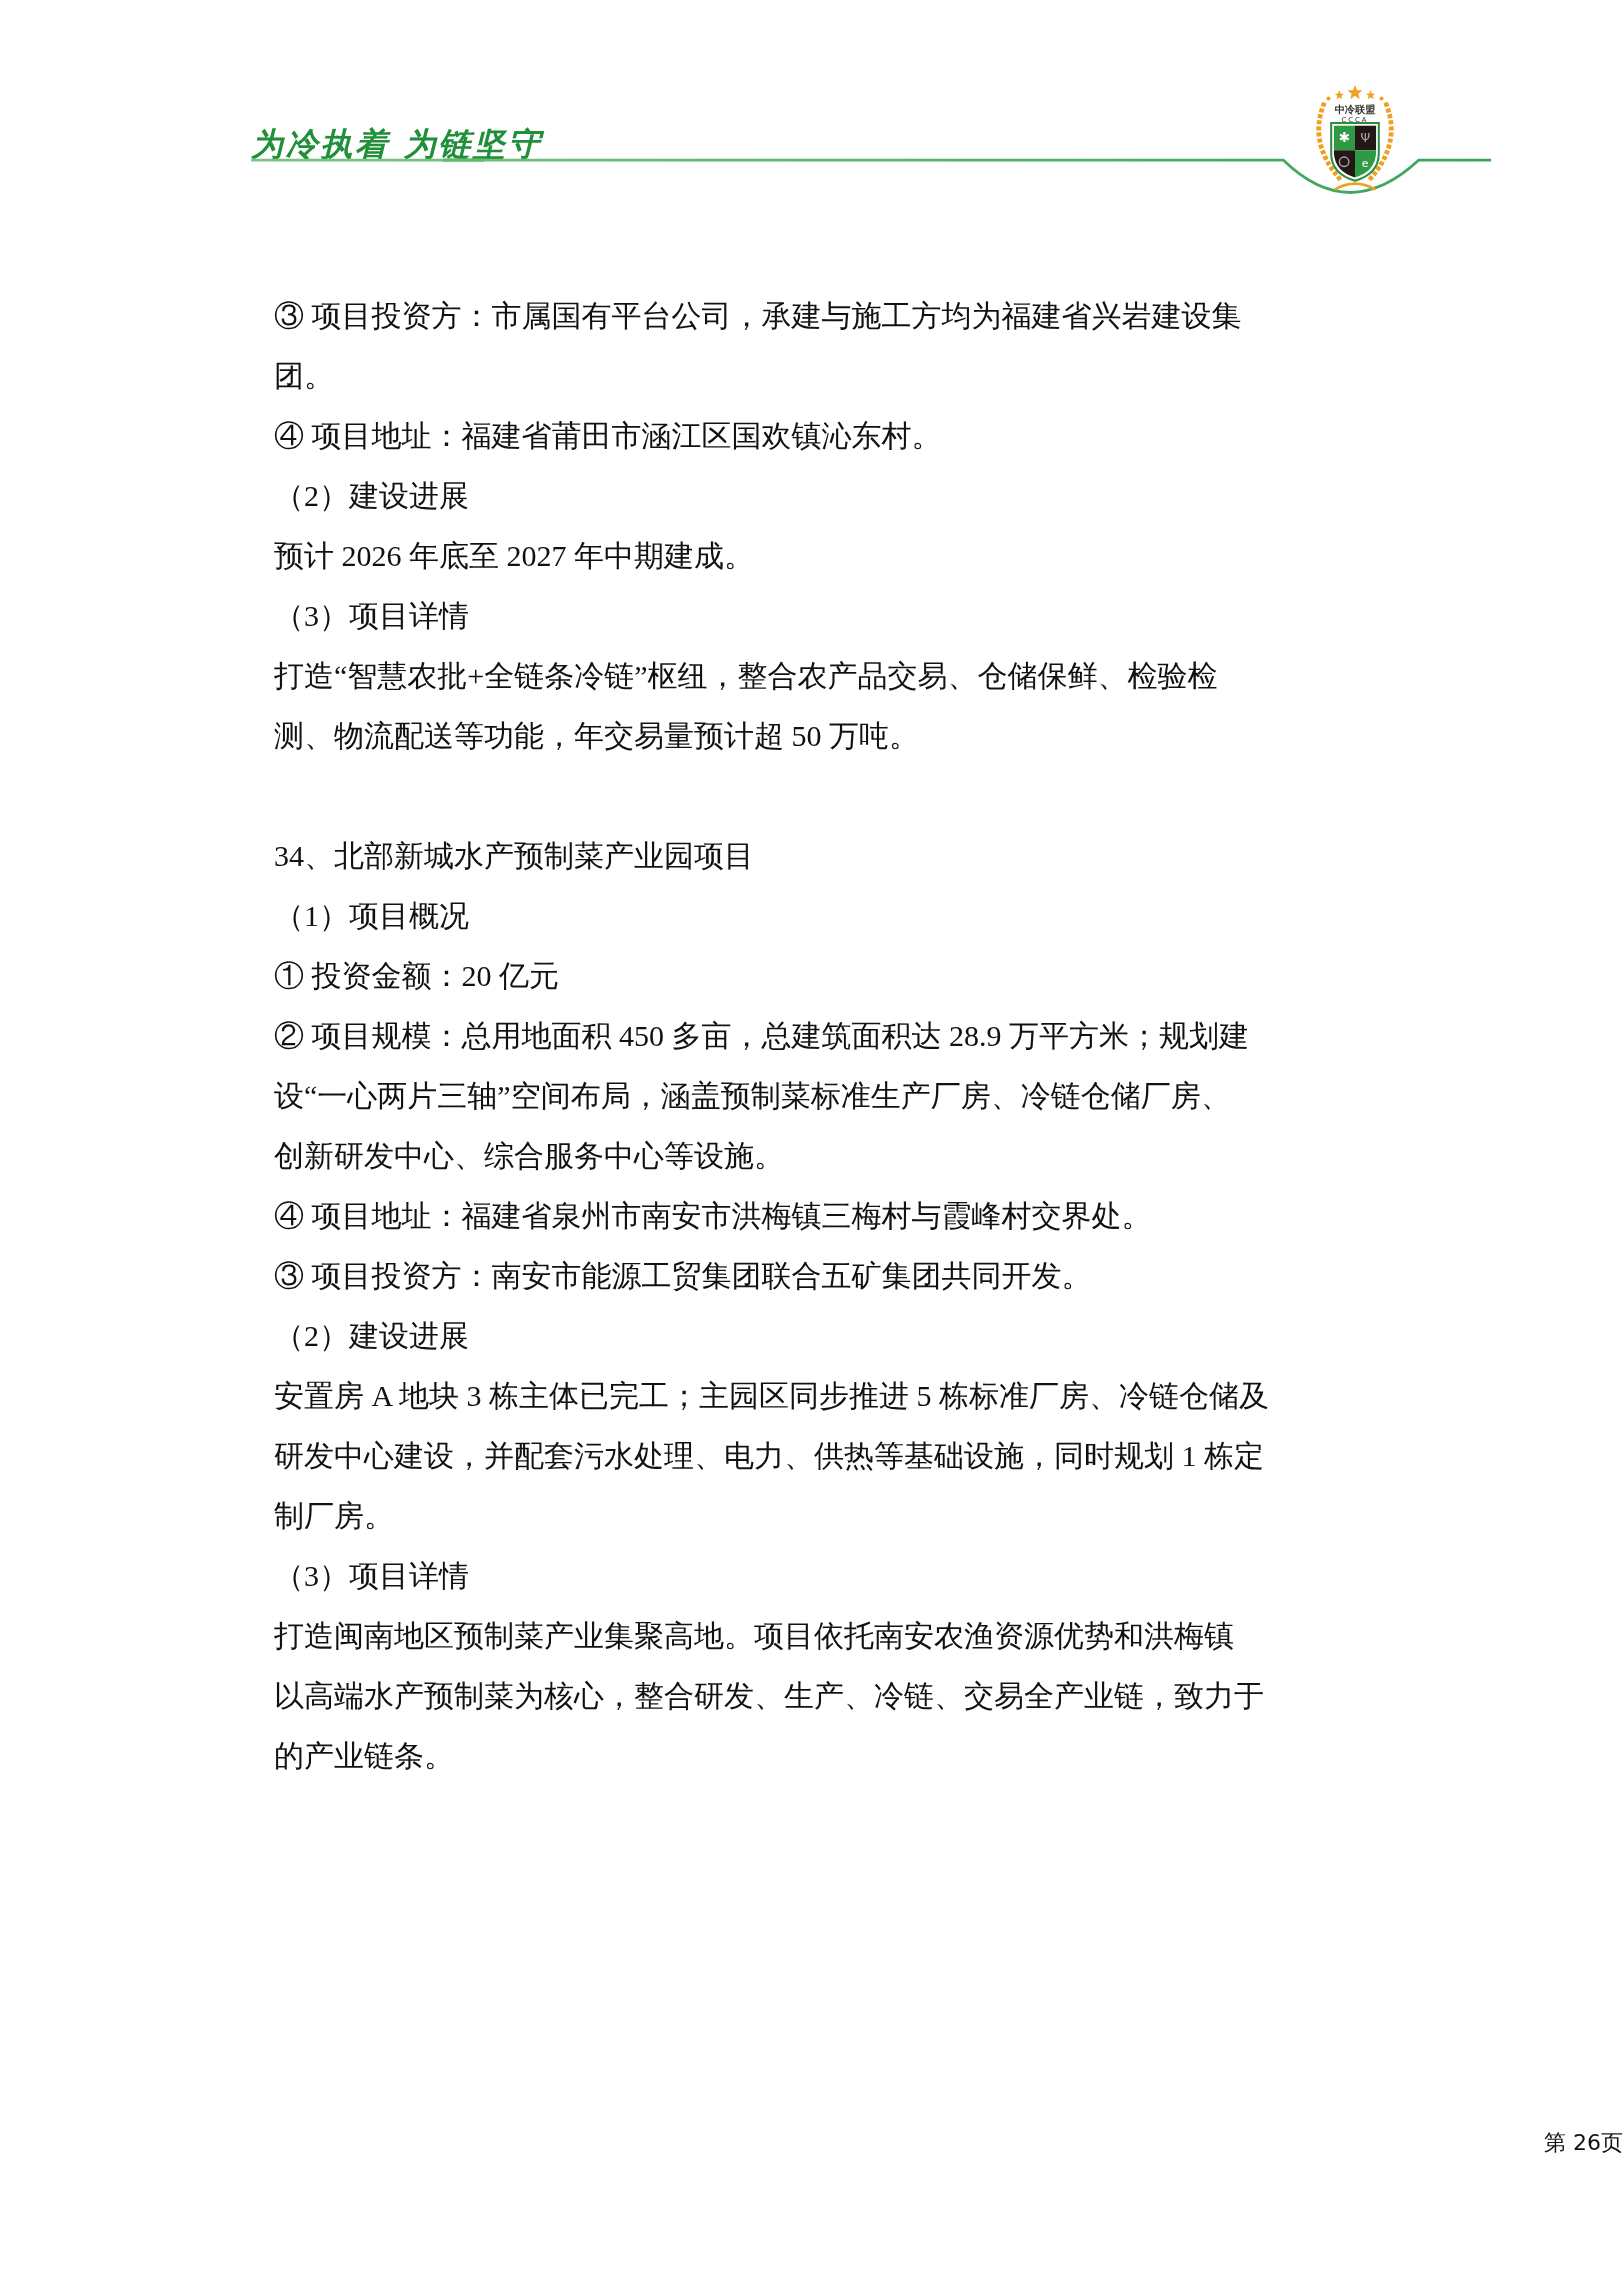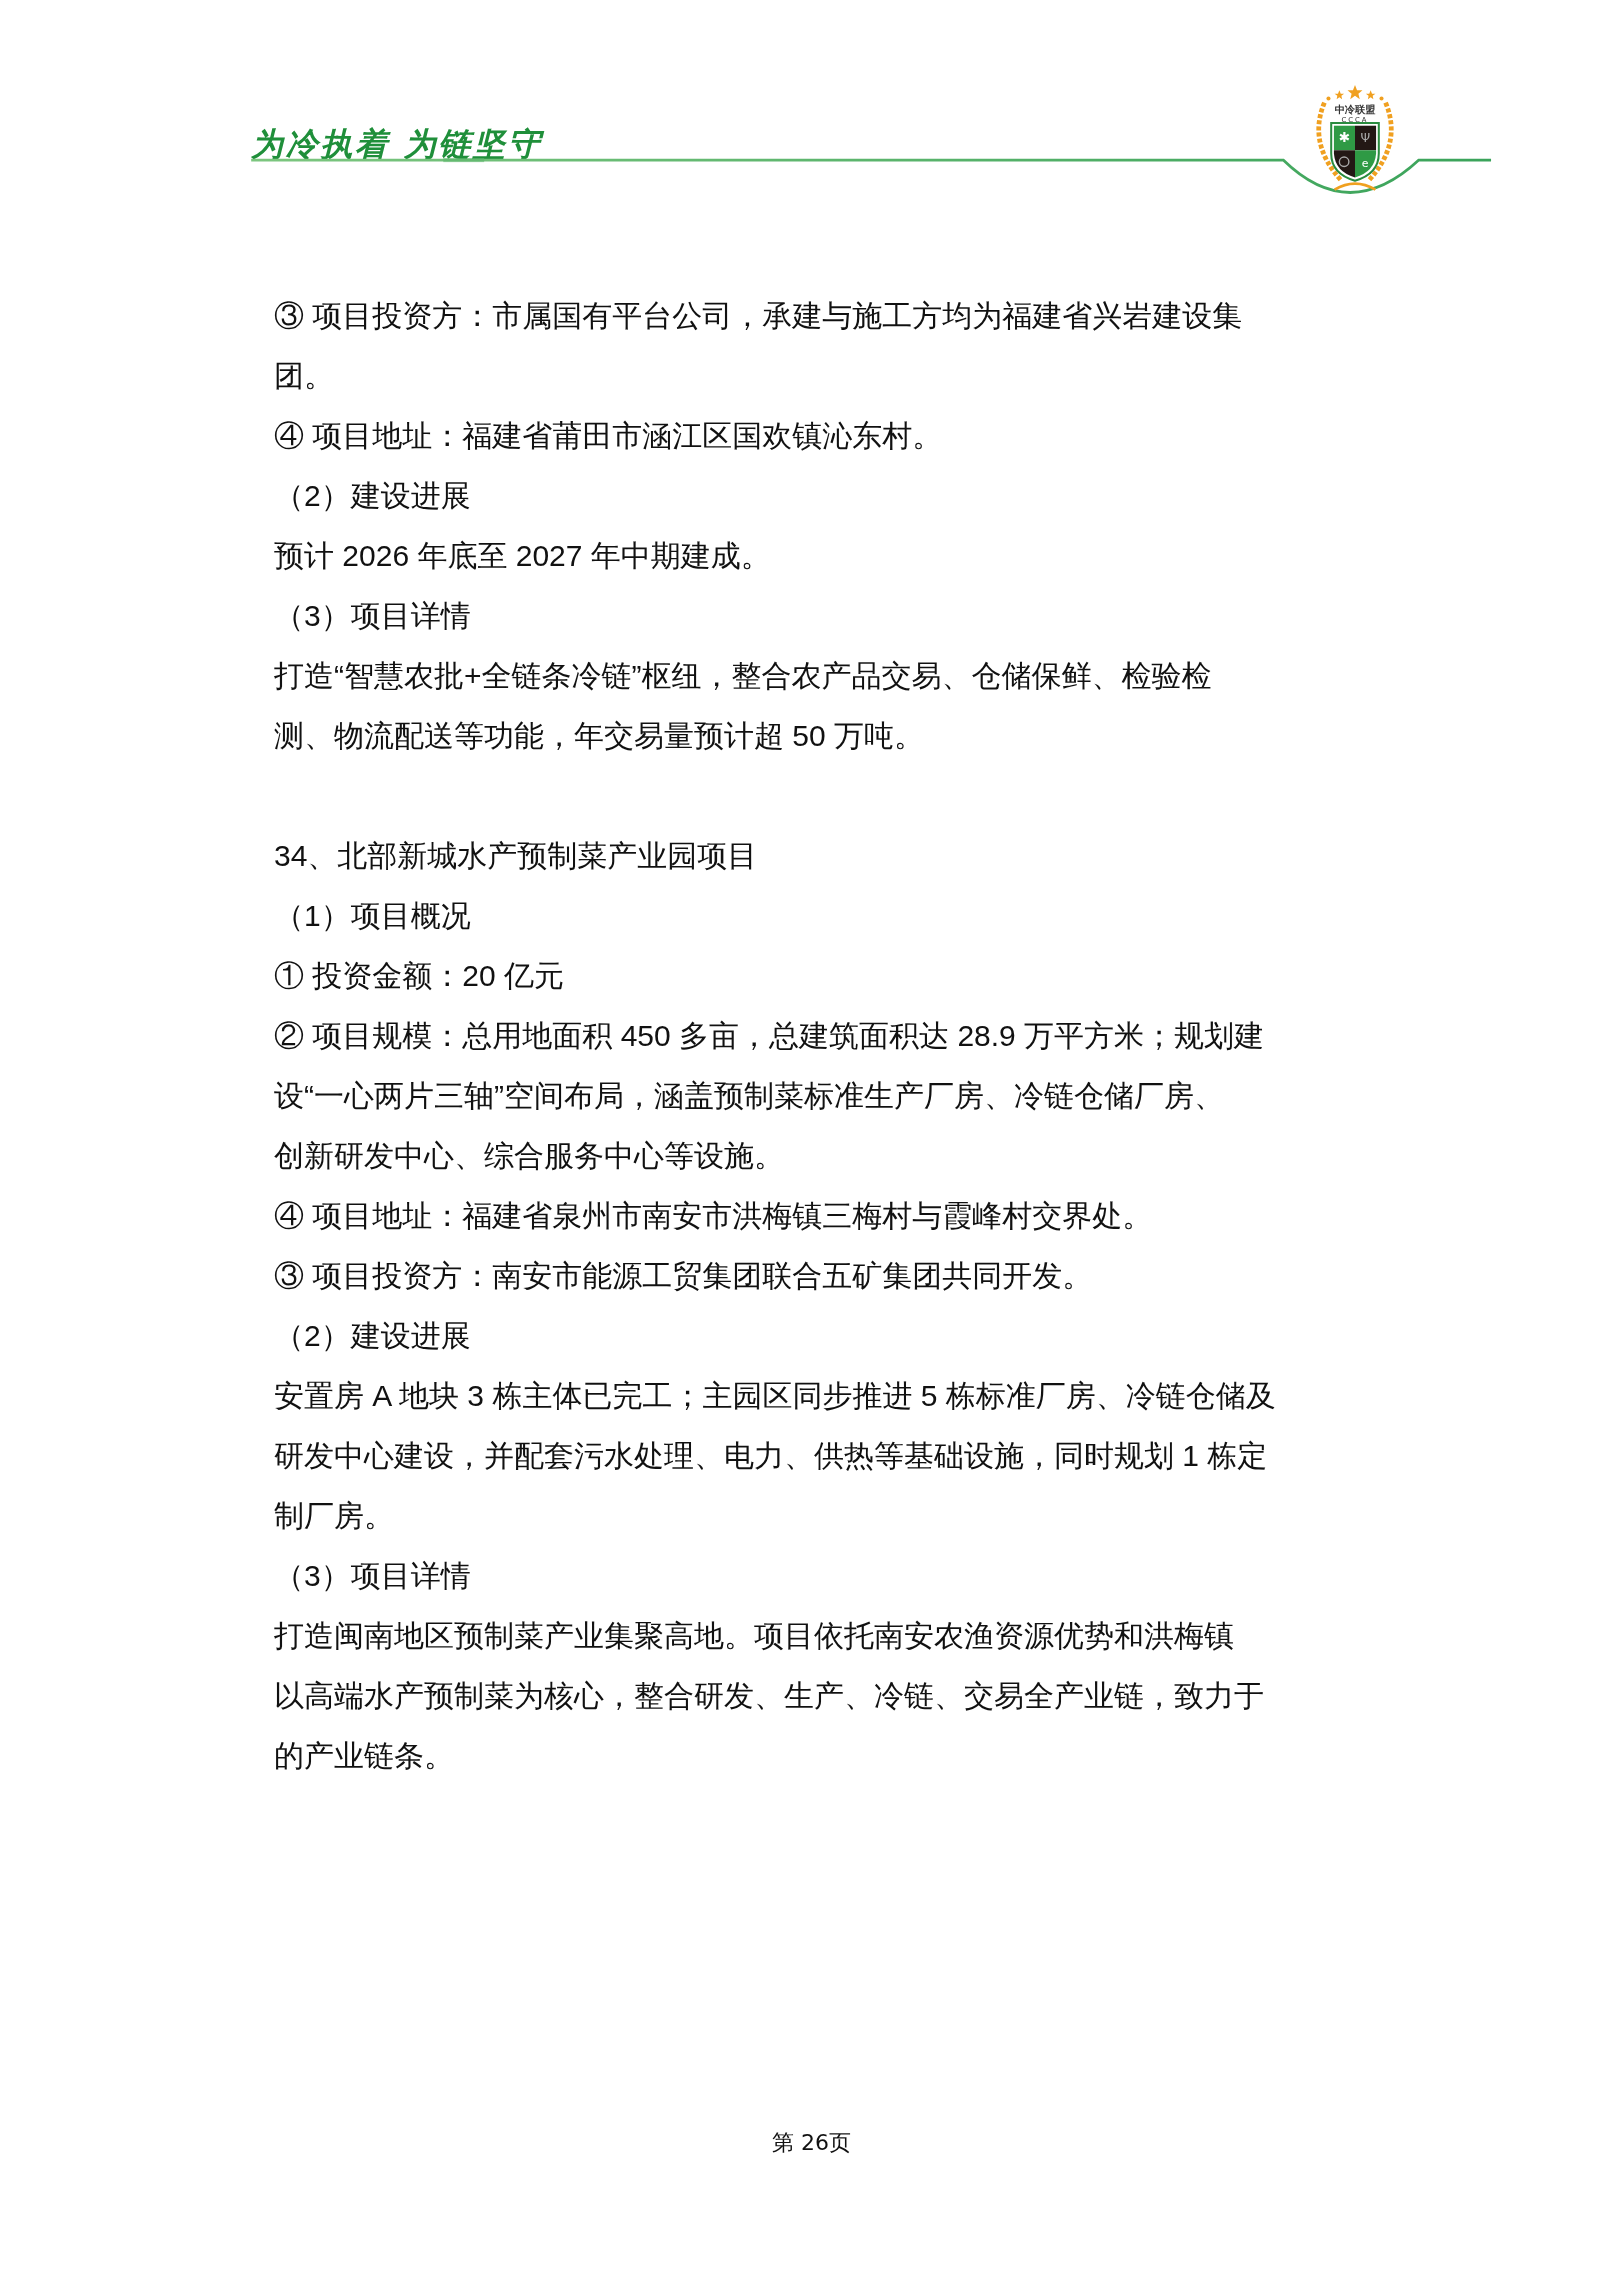--- a/index.html
+++ b/index.html
@@ -7,27 +7,27 @@
     .page { position: absolute; left: 0; top: 0; width: 1623px; height: 2295px; background: #fff; }
     .header-slogan {
       position: absolute; left: 251px; top: 123px;
       font-family: "DejaVu Serif", serif; font-style: italic; font-weight: bold;
       font-size: 32px; color: #1f8f3a; letter-spacing: 2.7px; white-space: nowrap;
     }
     .header-line { position: absolute; left: 0; top: 0; }
     .logo { position: absolute; left: 1304px; top: 82px; width: 102px; height: 116px; }
     .body-text {
       position: absolute; left: 274px; top: 286px; width: 1084px;
-      font-family: Liberation Sans, sans-serif;
+      font-family: Liberation Serif, serif;
       font-size: 30px; line-height: 60px; color: #111;
     }
     .line { display: block; white-space: nowrap; height: 60px; overflow: visible; }
     .gap { height: 60px; }
     .page-number {
-      position: absolute; left: 0; width: 1623px; top: 2128px; text-align: center;
+      position: absolute; left: 0; width: 1623px; top: 2128px; text-align: right;
       font-family: "DejaVu Sans", sans-serif; font-size: 22px; color: #111;
     }
   </style>
 </head>
 <body>
 
 <div class="page">
 
   <div class="header-slogan">为冷执着 为链坚守</div>
 

